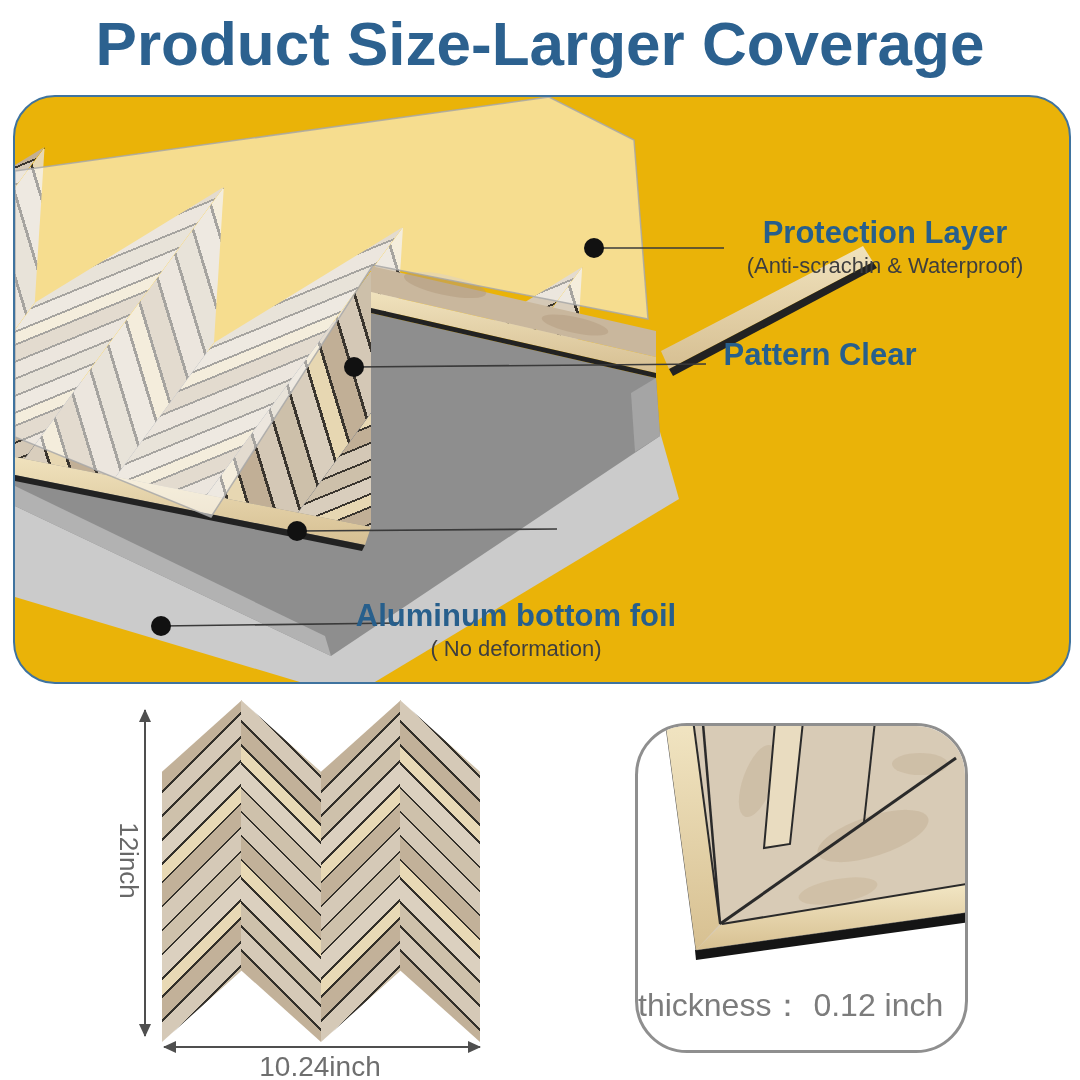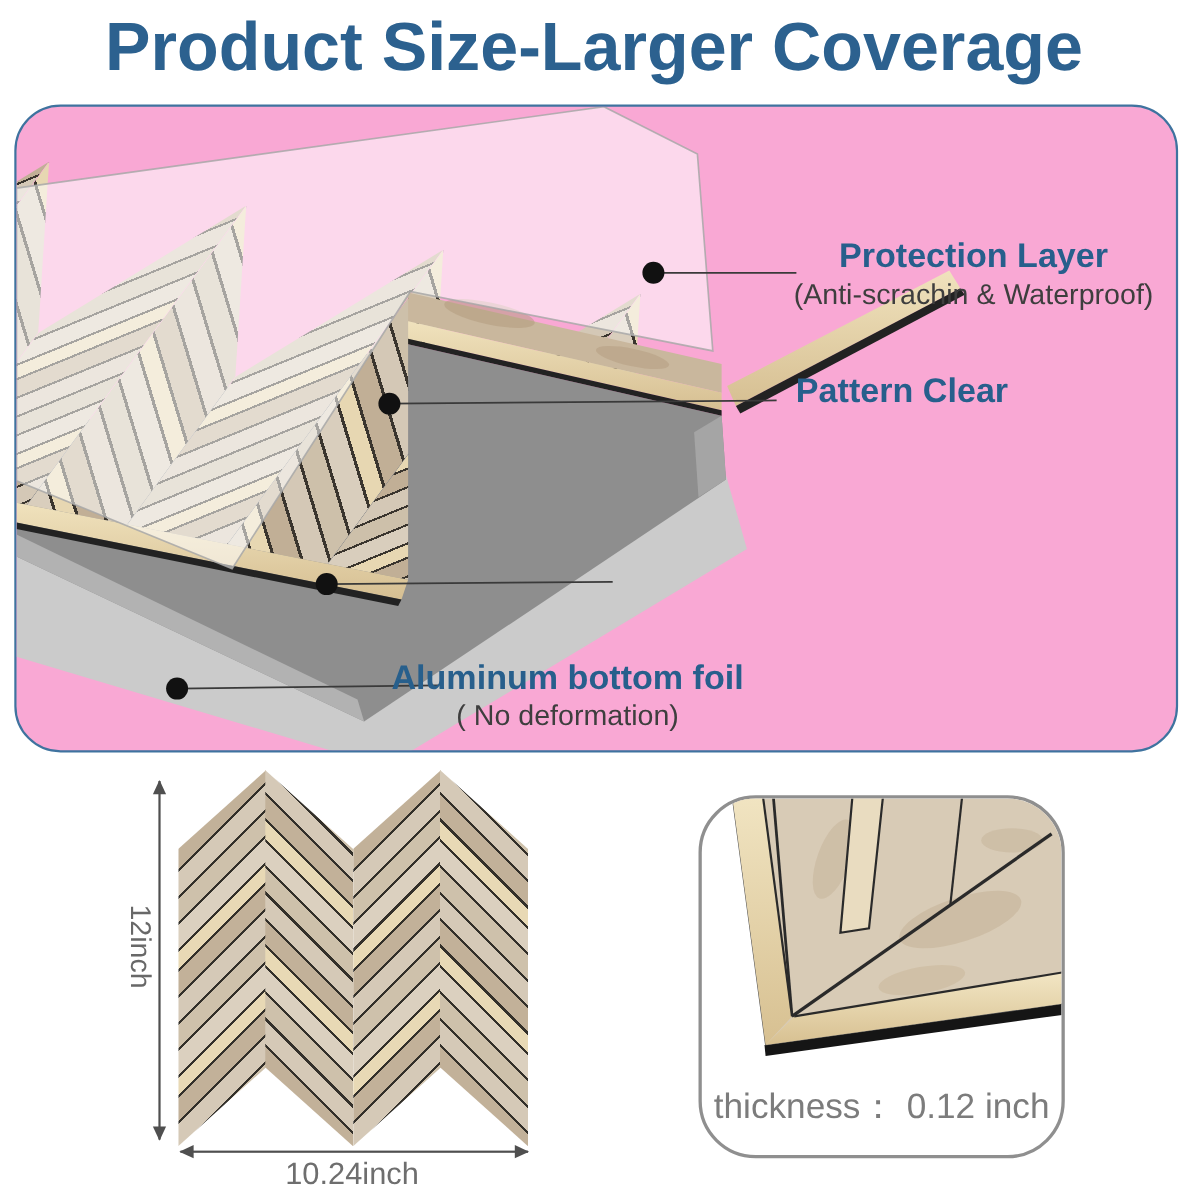--- a/index.html
+++ b/index.html
@@ -8,21 +8,21 @@
     font-family:"Liberation Sans", sans-serif;overflow:hidden;
   }
   
   .page-title{
     position:absolute;left:0;top:8px;width:1080px;text-align:center;
     font-size:62px;font-weight:bold;color:#2c618f;letter-spacing:0px;
   }
   
   .main-box{
     position:absolute;left:13px;top:95px;width:1054px;height:585px;
-    border:2px solid #3f739f;border-radius:42px;background:#f9a8d4;
+    border:2px solid #3f739f;border-radius:42px;background:#eab308;
     overflow:hidden;
   }
   .layer-svg{position:absolute;left:0;top:0;width:1054px;height:585px;}
   
   .chev-wrap{
     position:absolute;left:0;top:0;width:1054px;height:585px;
     clip-path:polygon(0px 34px,546px 0px,848px 149px,646px 254px,356px 216px,356px 430px,0px 360px);
   }
   .chev-sheet{
     position:absolute;left:0;top:0;width:1040px;height:640px;
@@ -40,21 +40,21 @@
   .chev-down{
     clip-path:polygon(0 0,100% 21%,100% 100%,0 79%);
     background:repeating-linear-gradient(45deg,
       #3a352e 0px 2px,#cdc0aa 2px 17px,#3a352e 17px 19px,#d9cebd 19px 34px,
       #3a352e 34px 36px,#e7d7b2 36px 47px,#3a352e 47px 49px,#c1af96 49px 64px,
       #3a352e 64px 66px,#d4c8b6 66px 81px);
   }
   
   .callout{position:absolute;text-align:center;}
   .callout-heading{font-size:31px;font-weight:bold;color:#275f8c;line-height:1.05;}
-  .callout-sub{font-size:26px;color:#3e3e3e;margin-top:4px;line-height:1.05;}
+  .callout-sub{font-size:22px;color:#3e3e3e;margin-top:4px;line-height:1.05;}
   
   .tile-col{position:absolute;width:80px;height:342px;top:700px;}
   .tile-up{
     clip-path:polygon(0 21%,100% 0,100% 79%,0 100%);
     background:repeating-linear-gradient(135deg,
       #33302a 0px 2px,#cec1ab 2px 17px,#33302a 17px 19px,#dbd0bf 19px 34px,
       #33302a 34px 36px,#e8d9b5 36px 47px,#33302a 47px 49px,#c2b199 49px 64px,
       #33302a 64px 66px,#d5c9b7 66px 81px);
   }
   .tile-down{
@@ -87,21 +87,21 @@
     position:absolute;left:230px;top:1051px;width:180px;text-align:center;
     font-size:28px;color:#6e6e6e;
   }
   
   .thick-box{
     position:absolute;left:635px;top:723px;width:327px;height:324px;
     border:3px solid #8f8f8f;border-radius:52px;background:#ffffff;overflow:hidden;
   }
   .thick-svg{position:absolute;left:0;top:0;width:327px;height:324px;}
   .thick-text{
-    position:absolute;left:0;bottom:22px;width:100%;text-align:center;
+    position:absolute;left:0;bottom:22px;width:100%;text-align:left;
     font-size:32px;color:#7c7c7c;
   }
   .thick-text .val{margin-left:10px;}
 </style>
 </head>
 <body>
 
 <div class="page-title">Product Size-Larger Coverage</div>
 
 <div class="main-box">

